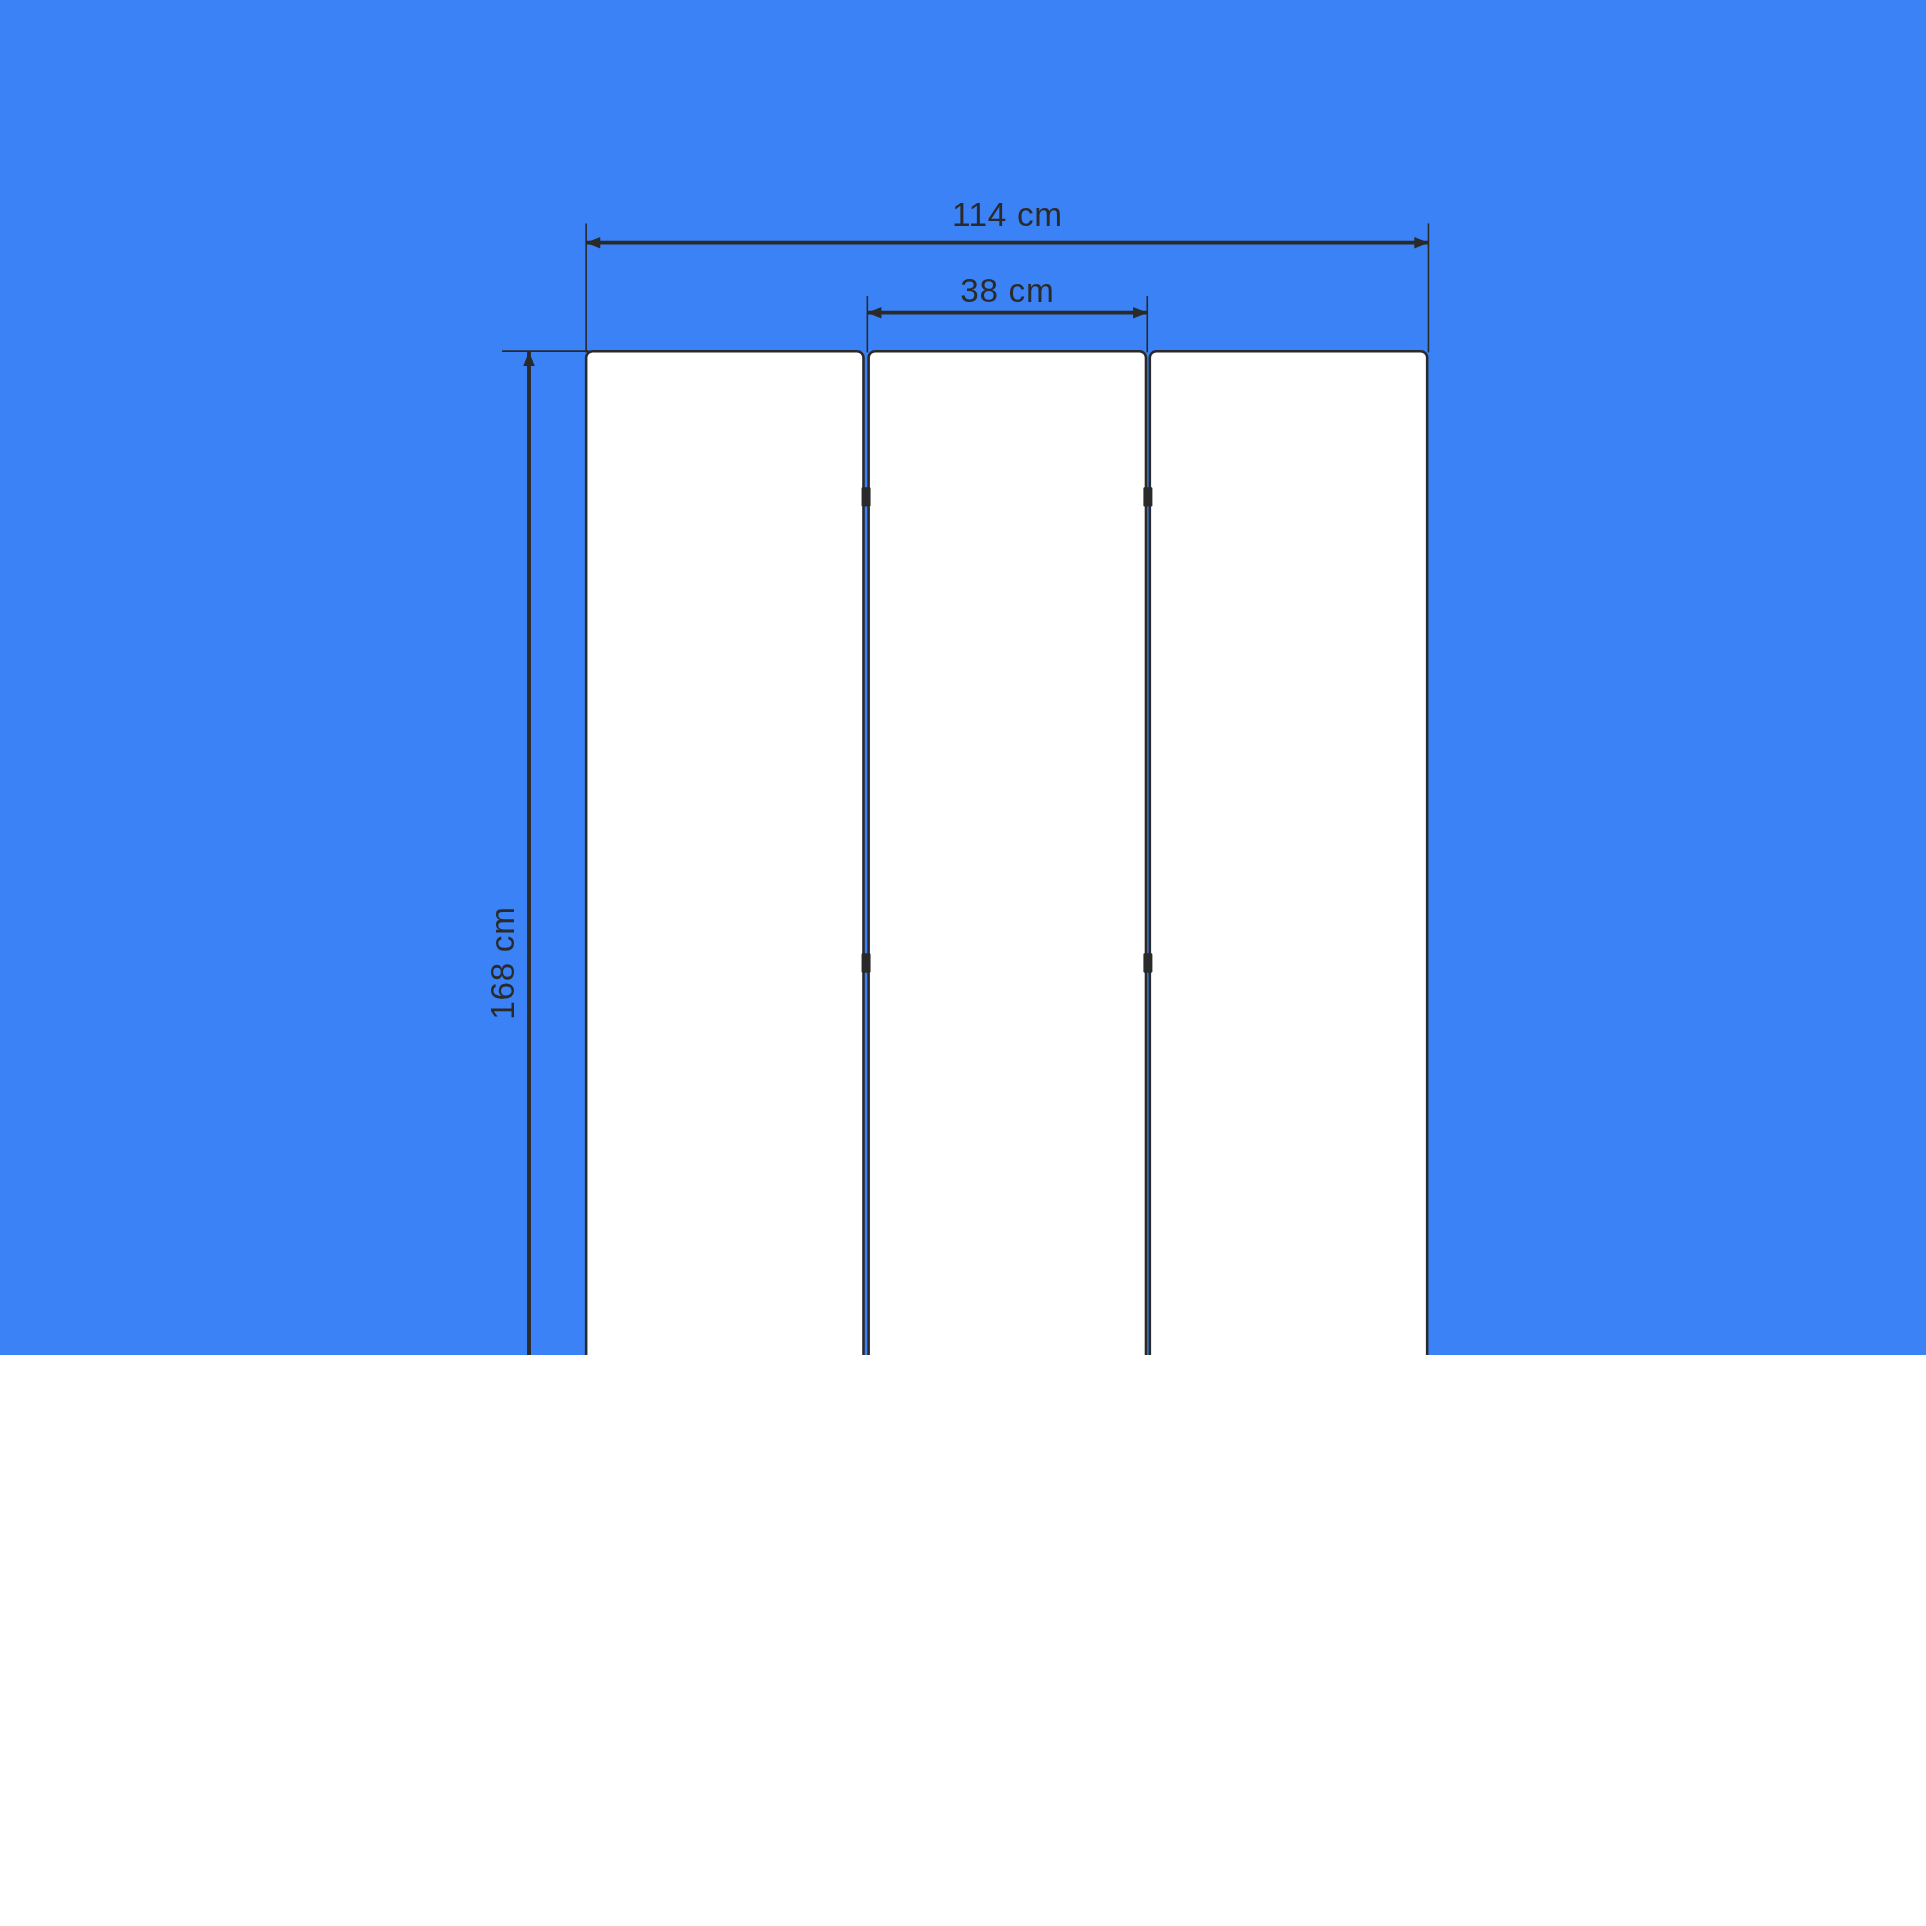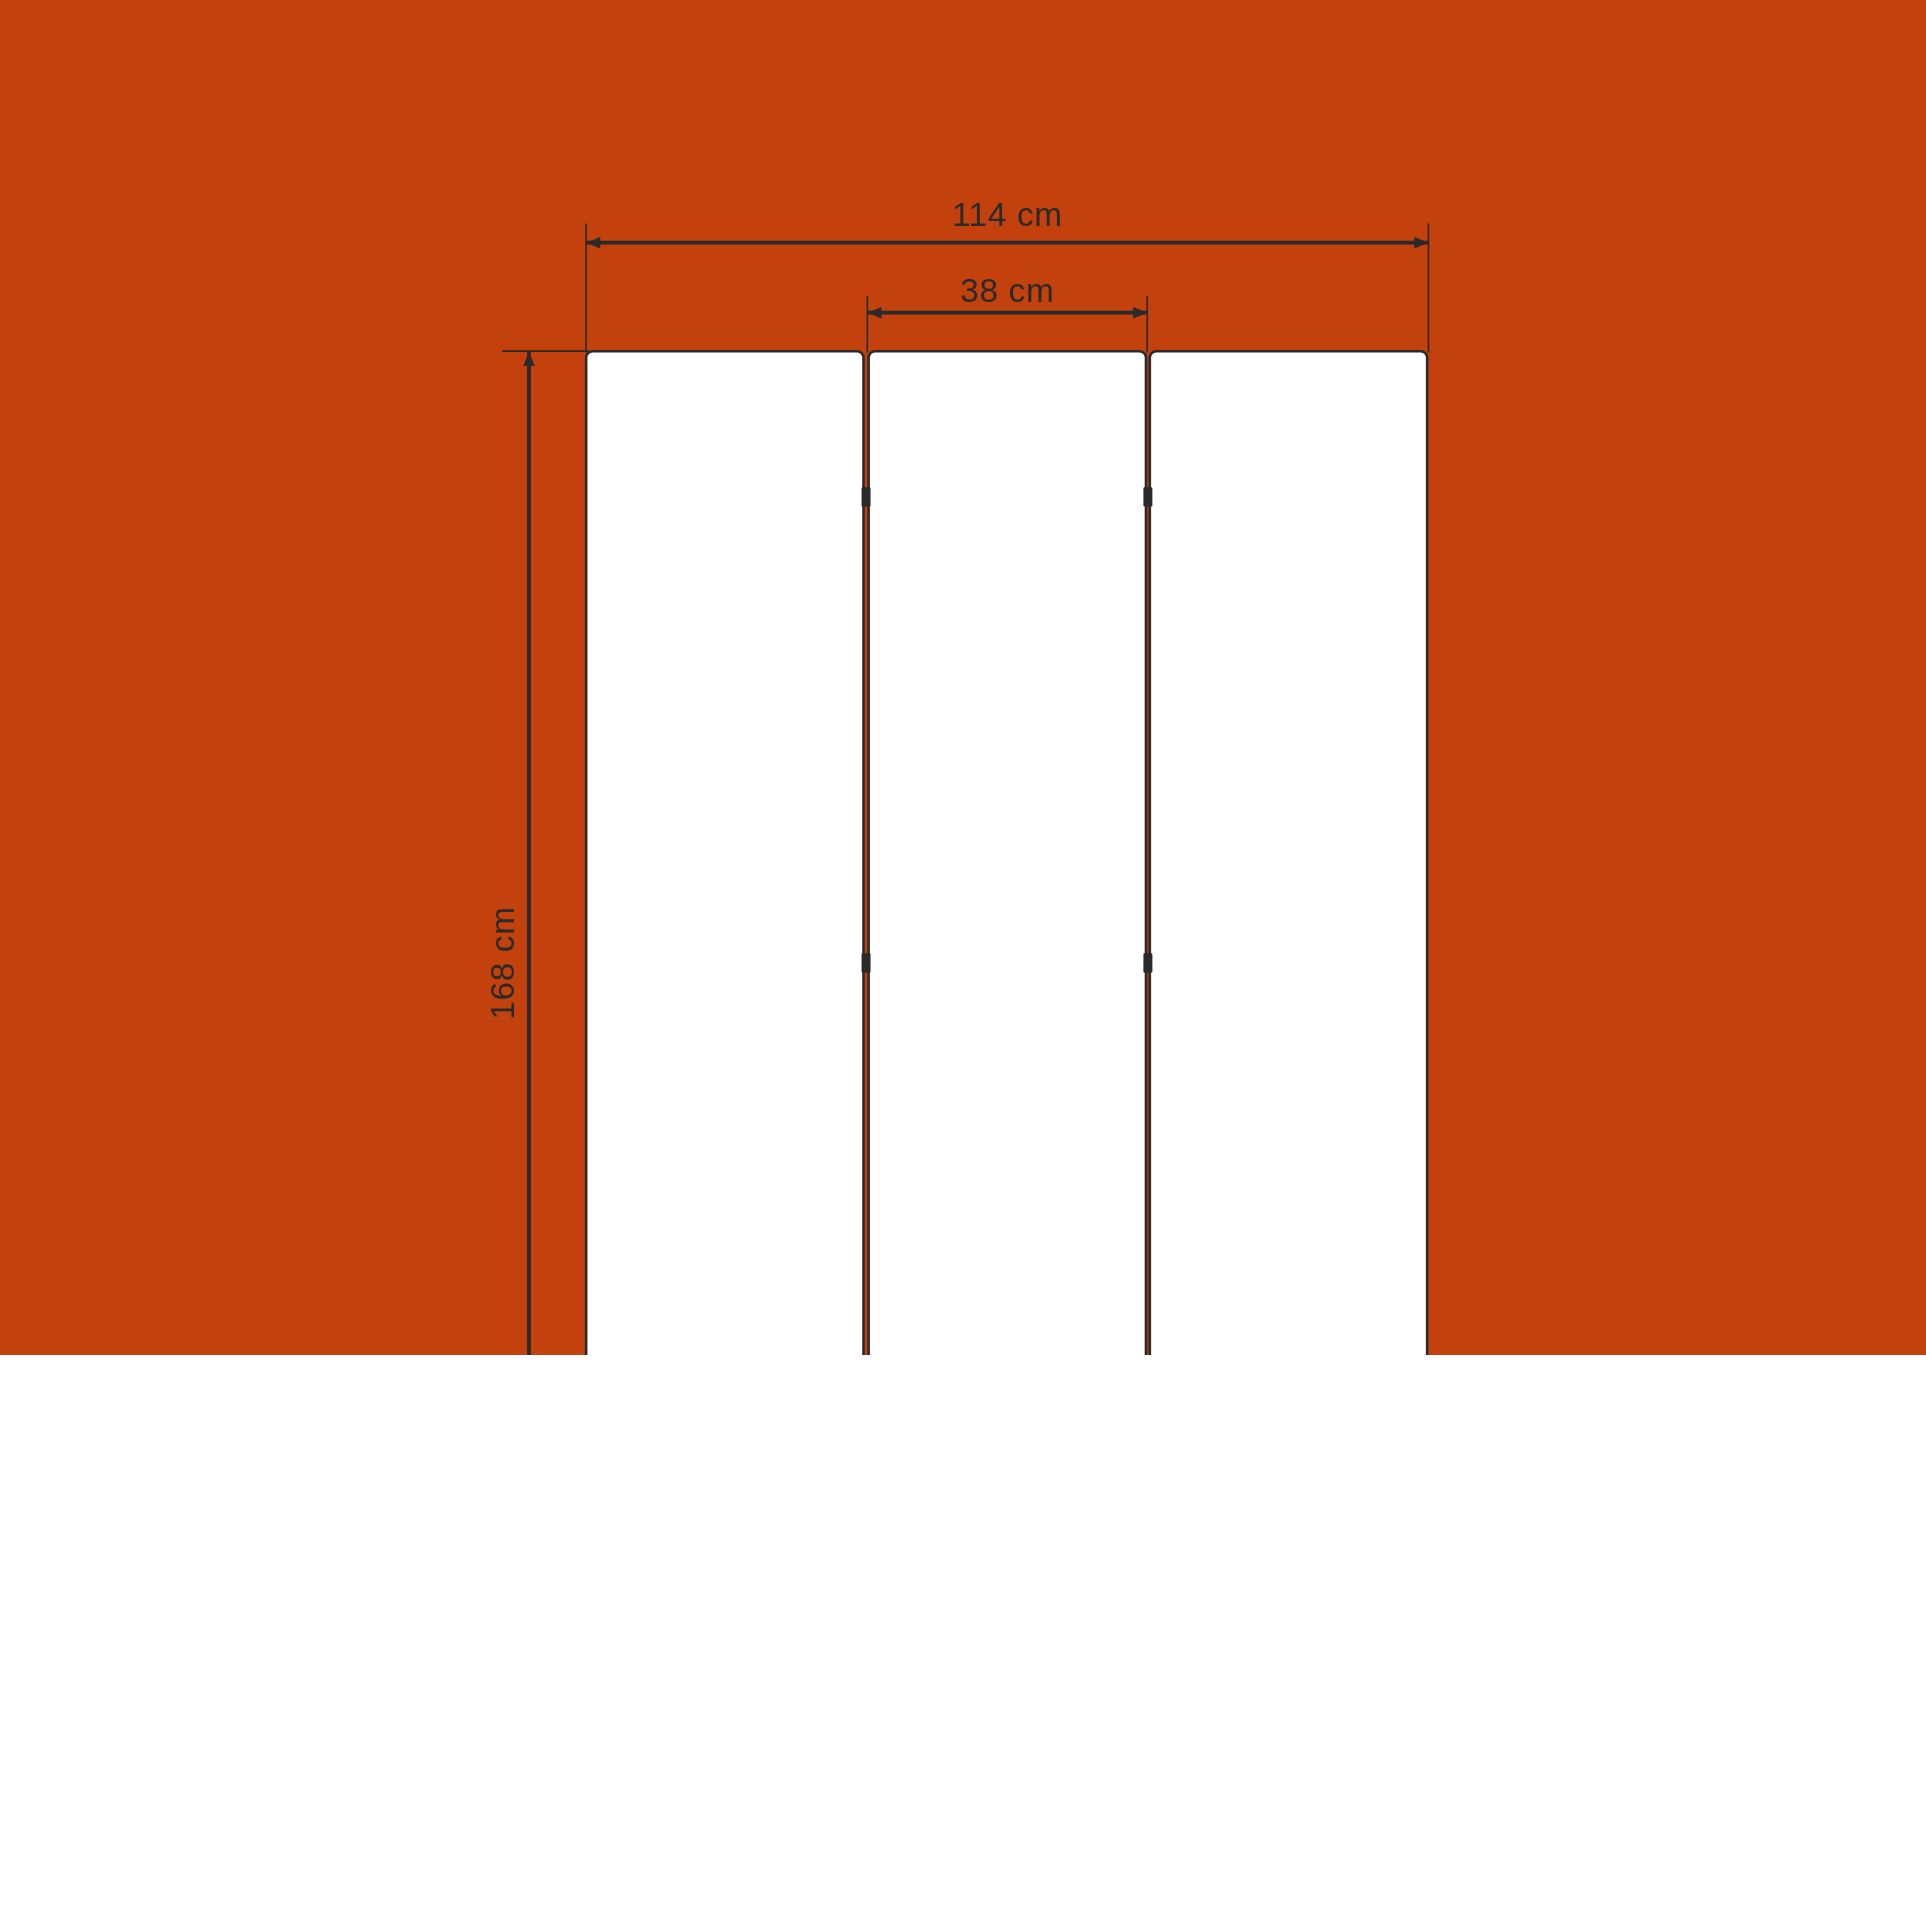--- a/index.html
+++ b/index.html
@@ -7,21 +7,21 @@
     padding: 0;
     width: 1926px;
     height: 1926px;
     background: #ffffff;
     font-family: "Liberation Sans", sans-serif;
   }
   .stage {
     position: relative;
     width: 1926px;
     height: 1355px;
-    background: #c2410c;
+    background: #3b82f6;
     overflow: hidden;
   }
   svg.drawing {
     position: absolute;
     left: 0;
     top: 0;
     width: 1926px;
     height: 1926px;
     display: block;
   }

